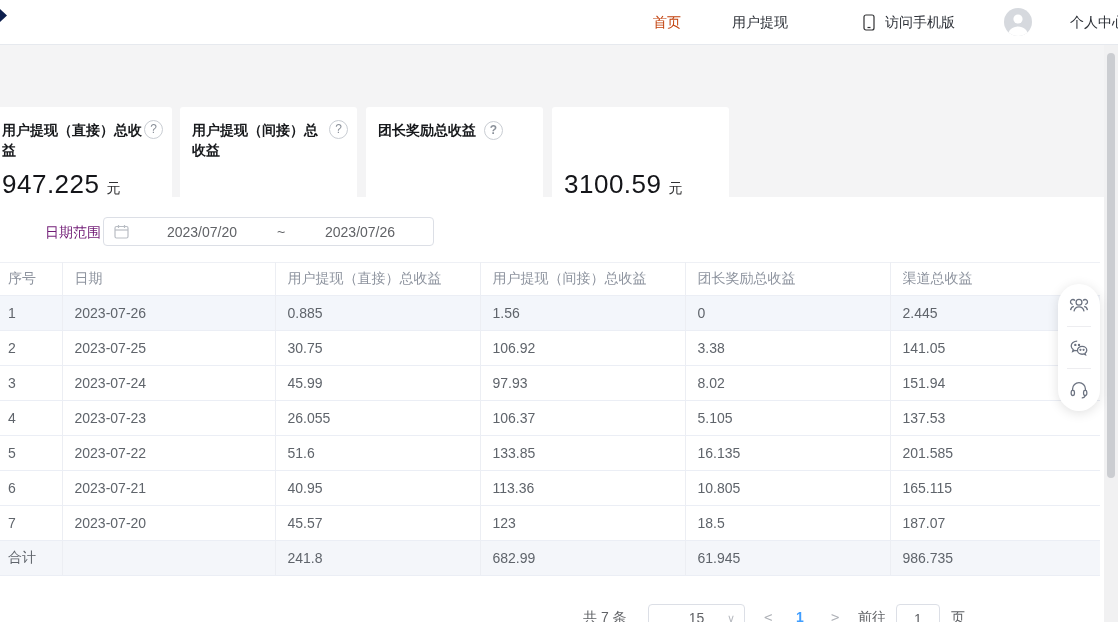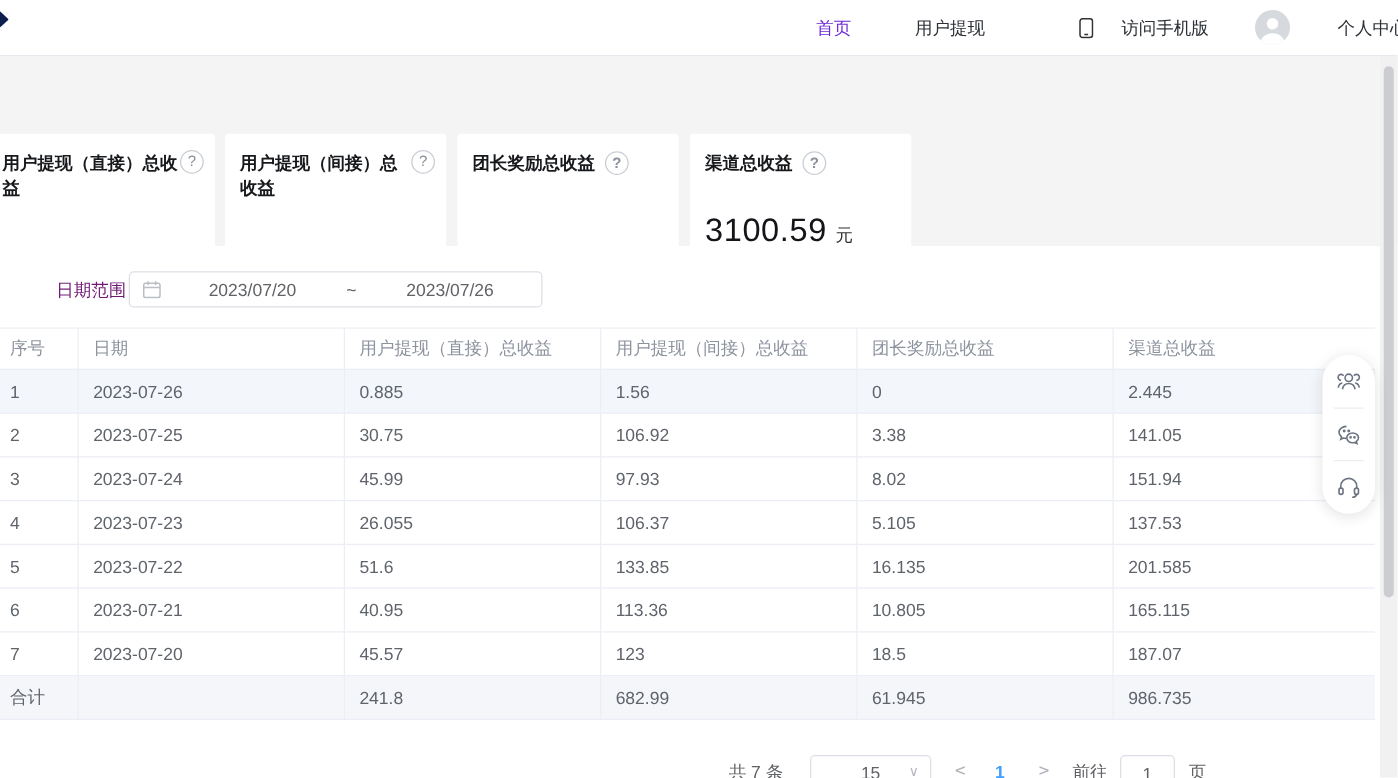--- a/index.html
+++ b/index.html
@@ -5,22 +5,22 @@
   * { margin:0; padding:0; box-sizing:border-box; }
   html,body { width:1118px; height:622px; overflow:hidden; background:#fff;
     font-family:"Liberation Sans","DejaVu Sans",sans-serif; font-size:14px; color:#303133; }
 
   
   #navbar { position:absolute; left:0; top:0; width:1118px; height:45px; background:#fff;
     border-bottom:1px solid #e6e9ee; z-index:5; }
   .logo-frag { position:absolute; left:0; top:9px; width:7px; height:13px; background:#0d1f4d;
     clip-path:polygon(0 0, 100% 50%, 0 100%); }
   .nav-item { position:absolute; top:0; height:44px; line-height:44px; color:#2b2f36; cursor:pointer; white-space:nowrap; }
-  .nav-item.active { color:#6d28d9; }
-  .nav-phone { display:flex; align-items:center; gap:22px; }
+  .nav-item.active { color:#c2410c; }
+  .nav-phone { display:flex; align-items:center; gap:10px; }
   .avatar { position:absolute; left:1004px; top:8px; width:28px; height:28px; border-radius:50%;
     background:#d6d9de; overflow:hidden; }
   .avatar svg { display:block; }
 
   
   #stat-band { position:absolute; left:0; top:45px; width:1118px; height:152px; background:#f4f4f5; }
   .stat-card { position:absolute; top:62px; height:108px; background:#fff; border-radius:3px; padding:13px 12px; }
   .stat-title { font-weight:700; font-size:14px; line-height:20px; color:#17191c; }
   .q-badge { display:inline-block; width:19px; height:19px; border:1px solid #c9cdd3; border-radius:50%;
     color:#8a9099; font-size:12px; line-height:17px; text-align:center; cursor:pointer;
@@ -103,34 +103,34 @@
       <path d="M4 28c0-6 4.5-9.5 10-9.5S24 22 24 28z" fill="#fff"></path>
     </svg>
   </div>
   <div class="nav-item" style="left:1040px;margin-left:30px;">个人中心</div>
 </header>
 
 <section id="stat-band">
   <div class="stat-card" style="left:-10px; width:182px;">
     <div class="stat-title" style="width:140px;">用户提现（直接）总收益</div>
     <span class="q-badge q-abs">?</span>
+    <div class="stat-value">
+      <span>947.225</span><span class="stat-unit">元</span>
+    </div>
   </div>
   <div class="stat-card" style="left:180px; width:177px;">
     <div class="stat-title" style="width:135px;">用户提现（间接）总收益</div>
     <span class="q-badge q-abs">?</span>
   </div>
   <div class="stat-card" style="left:366px; width:177px;">
     <div class="stat-title">
       <span>团长奖励总收益</span><span class="q-badge q-inline">?</span>
     </div>
   </div>
   <div class="stat-card" style="left:552px; width:177px;">
-    <div class="stat-title">
-      <span>渠道总收益</span><span class="q-badge q-inline">?</span>
-    </div>
     <div class="stat-value">
       <span>3100.59</span><span class="stat-unit">元</span>
     </div>
   </div>
 </section>
 
 <main id="panel"></main>
 
 <div class="filter-label">日期范围</div>
 <div class="date-range">

